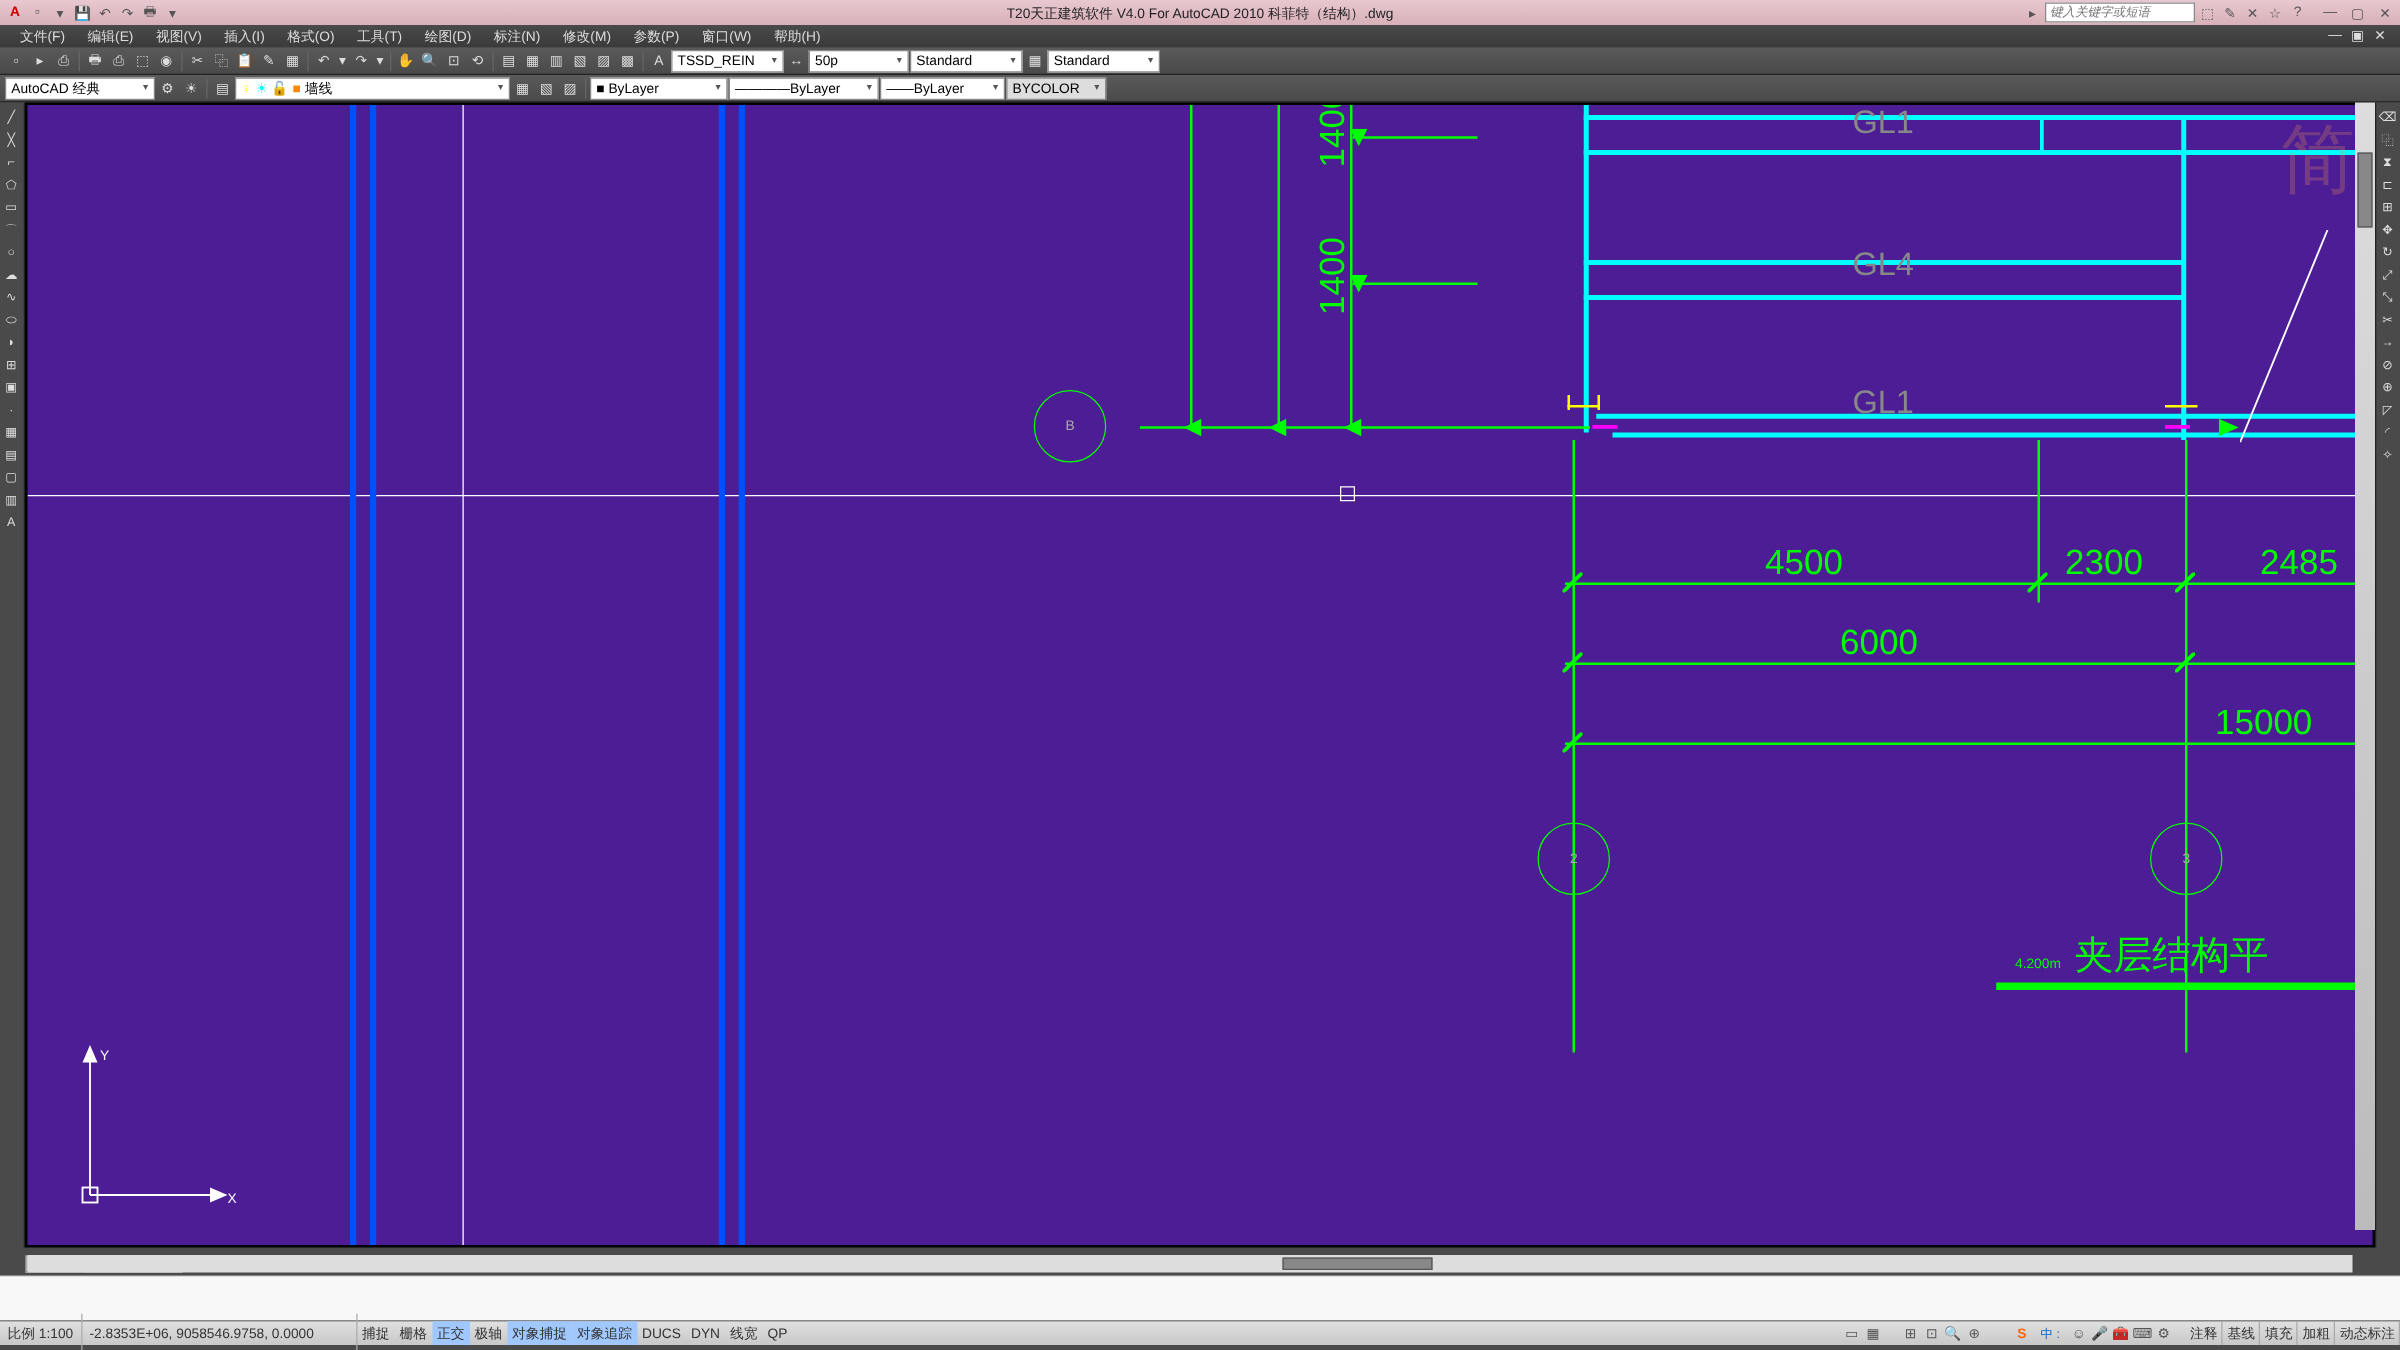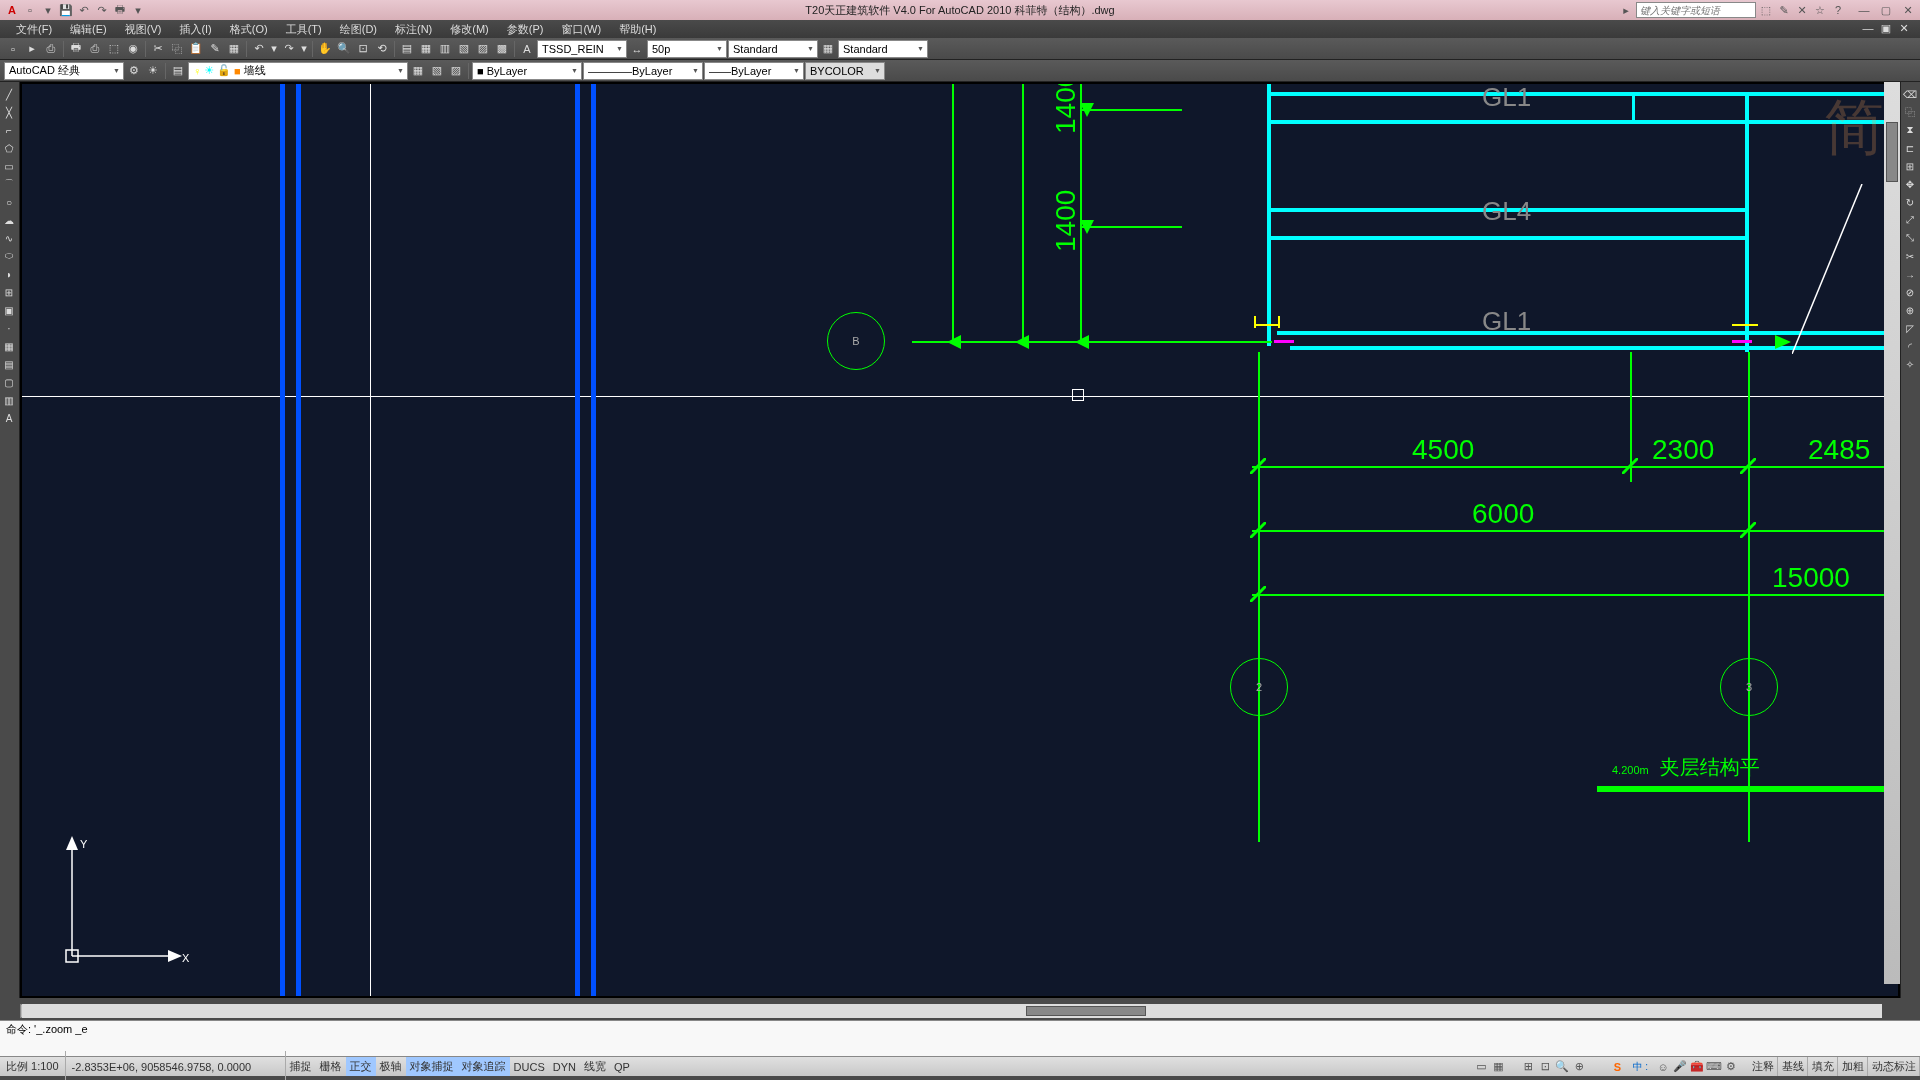--- a/index.html
+++ b/index.html
@@ -15,21 +15,21 @@
 .toolbar{height:22px;background:linear-gradient(#5a5a5a,#4a4a4a);border-bottom:1px solid #222;display:flex;align-items:center;padding:0 4px;gap:1px}
 .tb-btn{width:18px;height:18px;display:flex;align-items:center;justify-content:center;color:#ddd;cursor:pointer;border:1px solid transparent}
 .tb-sep{width:1px;height:16px;background:#666;margin:0 2px}
 .tb-dd{height:18px;background:#fff;border:1px solid #888;padding:0 16px 0 4px;font-size:11px;color:#000;position:relative;min-width:80px;display:flex;align-items:center}
 .tb-dd::after{content:"▼";position:absolute;right:3px;font-size:7px;color:#555}
 .toolbar2{height:22px;background:linear-gradient(#5a5a5a,#4a4a4a);border-bottom:1px solid #222;display:flex;align-items:center;padding:0 4px;gap:1px}
 .main-area{position:absolute;top:82px;left:0;right:0;bottom:82px;display:flex}
 .left-palette{width:20px;background:#4a4a4a;border-right:1px solid #222;display:flex;flex-direction:column;padding-top:4px;gap:2px}
 .pal-btn{width:18px;height:16px;color:#ddd;display:flex;align-items:center;justify-content:center;cursor:pointer;font-size:10px}
 .canvas-wrap{flex:1;position:relative;background:#000}
-.canvas{position:absolute;inset:2px;background:#0f172a;overflow:hidden}
+.canvas{position:absolute;inset:2px;background:#4c1d95;overflow:hidden}
 .right-palette{width:20px;background:#4a4a4a;border-left:1px solid #222;display:flex;flex-direction:column;padding-top:4px;gap:2px}
 .scrollbar-h{height:14px;background:#ddd;position:absolute;left:22px;right:38px;bottom:48px}
 .sb-thumb-h{position:absolute;left:54%;width:120px;height:10px;top:2px;background:#888;border:1px solid #555}
 .model-tabs{position:absolute;bottom:48px;left:20px;height:14px;display:flex;background:#ccc;font-size:10px}
 .mt-btn{width:12px;background:#bbb;border:1px solid #888;text-align:center;line-height:12px;cursor:pointer;font-size:8px}
 .mt-tab{padding:0 6px;background:#e8e8e8;border:1px solid #888;line-height:12px;cursor:pointer}
 .mt-tab.active{background:#fff}
 .cmd-area{position:absolute;bottom:20px;left:0;right:0;height:36px;background:#f8f8f8;border-top:1px solid #888;display:flex;flex-direction:column;font-family:monospace;font-size:11px}
 .cmd-line{padding:1px 6px;color:#000}
 .status-bar{position:absolute;bottom:0;left:0;right:0;height:20px;background:linear-gradient(#e0e0e0,#c8c8c8);display:flex;align-items:center;font-size:10px;color:#333;border-top:1px solid #888}
@@ -289,21 +289,21 @@
       <div class="dim-text" style="left:1450px;top:414px">6000</div>
       <div class="dim-text" style="left:1750px;top:478px">15000</div>
 
       <div class="grid-circle" style="left:1208px;top:574px">
           <span>2</span>
         </div>
       <div class="grid-circle" style="left:1698px;top:574px">
           <span>3</span>
         </div>
 
-      <div class="title-text" style="left:1590px;top:650px;font-size:44px"><span>4.200m</span> <span style="font-size:20px">夹层结构平</span></div>
+      <div class="title-text" style="left:1590px;top:650px;font-size:44px"><span>4.200m</span> <span style="font-size:31px">夹层结构平</span></div>
       <div class="dline" style="left:1575px;top:702px;right:0;height:6px;color:#00ff00"></div>
 
       <div class="ucs">
         <svg width="140" height="150">
           <line x1="20" y1="130" x2="20" y2="20" stroke="#fff" stroke-width="1.5"></line>
           <polygon points="20,10 14,24 26,24" fill="#fff"></polygon>
           <text x="28" y="22" fill="#fff" font-size="16">Y</text>
           <line x1="20" y1="130" x2="120" y2="130" stroke="#fff" stroke-width="1.5"></line>
           <polygon points="130,130 116,124 116,136" fill="#fff"></polygon>
           <text x="130" y="136" fill="#fff" font-size="16">X</text>
@@ -345,21 +345,20 @@
   <div class="mt-btn">▶</div>
   <div class="mt-btn">⏭</div>
   <div class="mt-tab active">模型</div>
   <div class="mt-tab">布局1</div>
 </div>
 <div class="scrollbar-h" style="bottom:62px">
     <div class="sb-thumb-h"></div>
   </div>
 
 <div class="cmd-area" style="bottom:24px">
-  <div class="cmd-line">命令: '_.zoom _e</div>
 </div>
 
 <div class="status-bar" style="bottom:4px">
   <div class="sb-cell">比例 1:100</div>
   <div class="sb-cell" style="min-width:220px">-2.8353E+06, 9058546.9758, 0.0000</div>
   <div id="toggles" style="display:flex;height:100%">
       <div class="sb-toggle">捕捉</div>
       <div class="sb-toggle">栅格</div>
       <div class="sb-toggle on">正交</div>
       <div class="sb-toggle">极轴</div>

